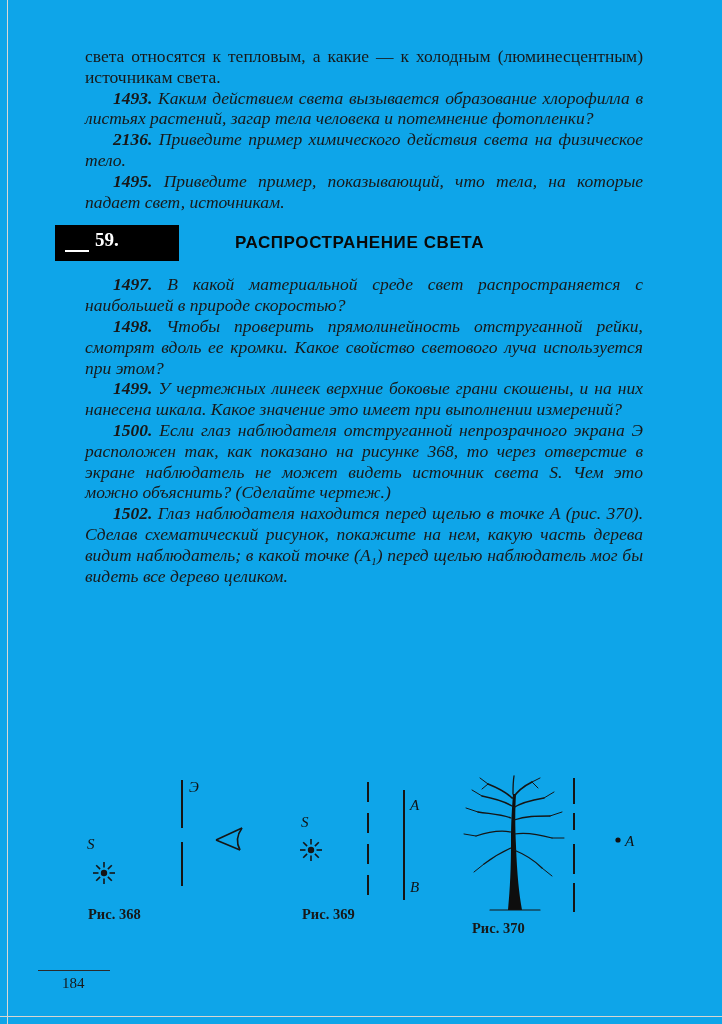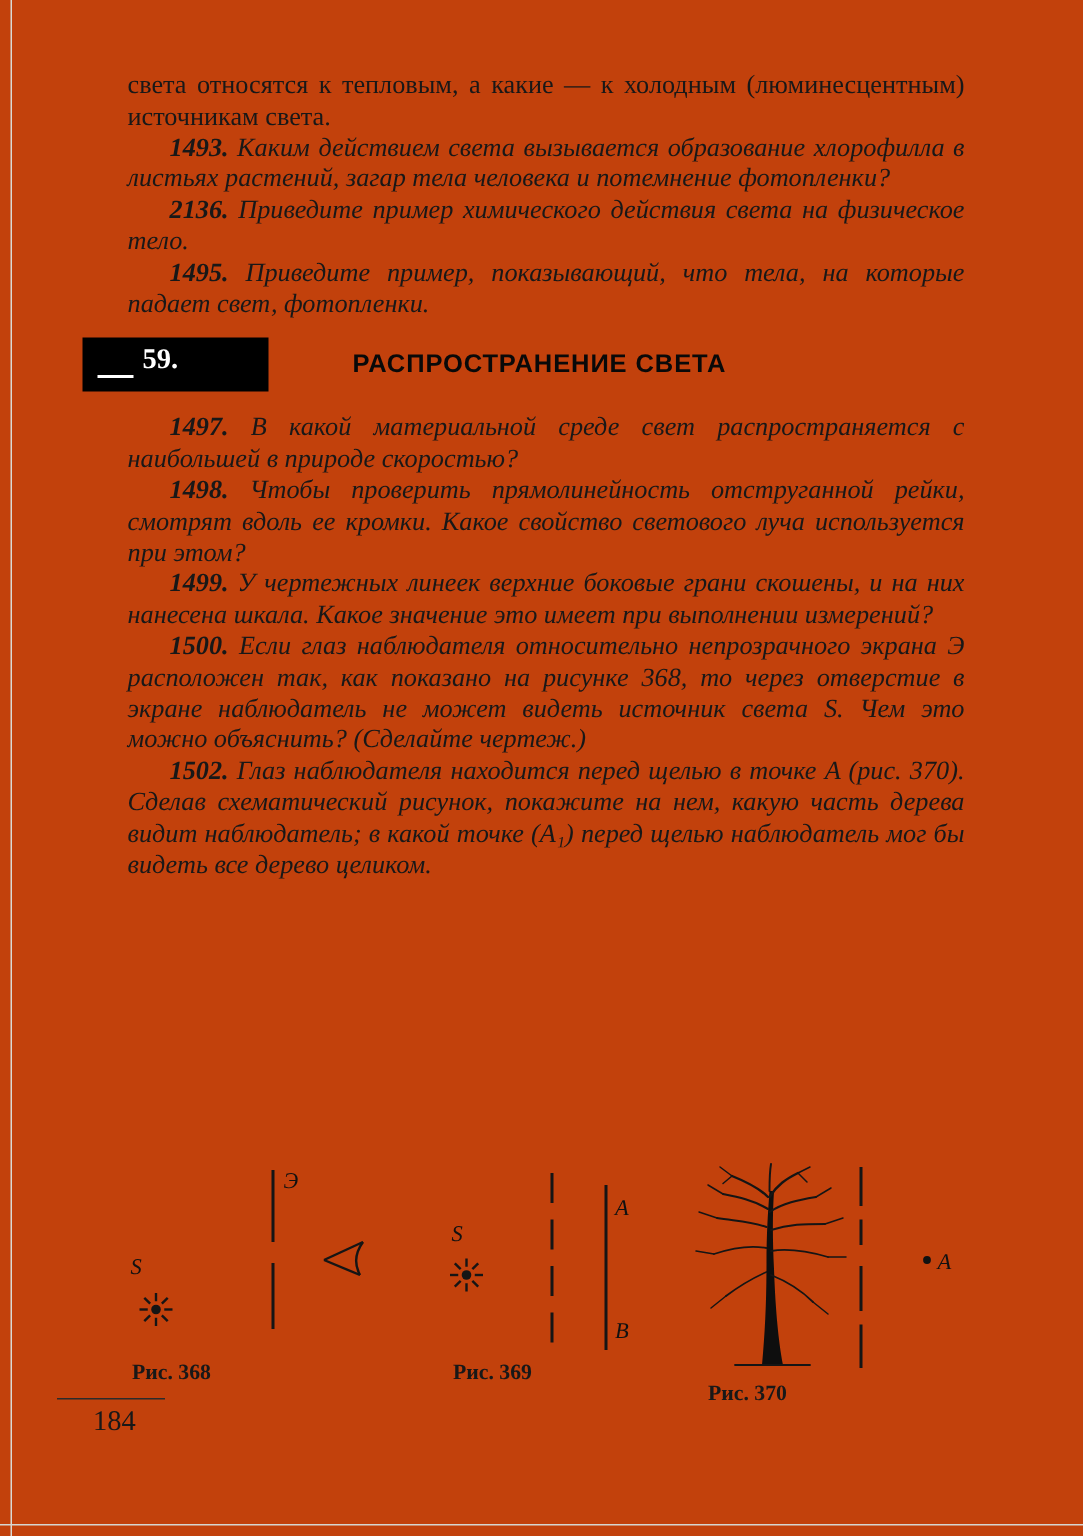--- a/index.html
+++ b/index.html
@@ -1,19 +1,19 @@
 <!DOCTYPE html>
 <html><head>
 <meta charset="utf-8">
 <style>
   * { margin:0; padding:0; box-sizing:border-box; }
   body { background:#888; }
   .page {
     position:relative; width:722px; height:1024px; margin:0 auto;
-    background:#c2410c; overflow:hidden;
+    background:#0ea5e9; overflow:hidden;
     font-family:"Liberation Serif", serif; color:#181818;
   }
   .edge-left  { position:absolute; left:7px; top:0; width:1px; height:100%; background:#d9d9d4; }
   .edge-bottom{ position:absolute; left:0; bottom:7px; width:100%; height:1px; background:#d6d6d1; }
 
   .text-col {
     position:absolute; left:85px; top:46px; width:558px;
     font-size:17.5px; line-height:20.8px; text-align:justify;
   }
   p.intro { text-indent:0; }
@@ -48,50 +48,50 @@
   .fig369 .fig-caption { margin-left:18px; }
   .fig370 .fig-caption { margin-left:22px; }
 
   svg text {
     font-family:"Liberation Serif", serif; font-style:italic;
     font-size:15px; fill:#111;
   }
   .stroke { stroke:#151515; fill:none; }
 
   .page-number {
-    position:absolute; left:38px; top:932px; width:72px;
+    position:absolute; left:38px; top:970px; width:72px;
     border-top:1.5px solid #2b2b2b; padding:4px 0 0 24px;
-    font-size:19px;
+    font-size:15px;
   }
 </style>
 </head>
 <body>
 
 <div class="page">
   <div class="edge-left"></div>
   <div class="edge-bottom"></div>
 
   <div class="text-col">
     <p class="intro">света относятся к тепловым, а какие — к холодным (люминесцентным) источникам света.</p>
 
     <p class="prob"><span class="num">1493.</span> <span>Каким действием света вызывается образование хлорофилла в листьях растений, загар тела человека и потемнение фотопленки?</span></p>
     <p class="prob"><span class="num">2136.</span> <span>Приведите пример химического действия света на физическое тело.</span></p>
-    <p class="prob"><span class="num">1495.</span> <span>Приведите пример, показывающий, что тела, на которые падает свет, фотопленки.</span></p>
+    <p class="prob"><span class="num">1495.</span> <span>Приведите пример, показывающий, что тела, на которые падает свет, источникам.</span></p>
 
     <div class="section-header">
       <div class="section-num-bar">
         <span class="section-num">59.</span>
       </div>
       <span class="section-title">РАСПРОСТРАНЕНИЕ СВЕТА</span>
     </div>
 
     <p class="prob"><span class="num">1497.</span> <span>В какой материальной среде свет распространяется с наибольшей в природе скоростью?</span></p>
     <p class="prob"><span class="num">1498.</span> <span>Чтобы проверить прямолинейность отструганной рейки, смотрят вдоль ее кромки. Какое свойство светового луча используется при этом?</span></p>
     <p class="prob"><span class="num">1499.</span> <span>У чертежных линеек верхние боковые грани скошены, и на них нанесена шкала. Какое значение это имеет при выполнении измерений?</span></p>
-    <p class="prob"><span class="num">1500.</span> <span>Если глаз наблюдателя относительно непрозрачного экрана Э расположен так, как показано на рисунке 368, то через отверстие в экране наблюдатель не может видеть источник света S. Чем это можно объяснить? (Сделайте чертеж.)</span></p>
+    <p class="prob"><span class="num">1500.</span> <span>Если глаз наблюдателя отструганной непрозрачного экрана Э расположен так, как показано на рисунке 368, то через отверстие в экране наблюдатель не может видеть источник света S. Чем это можно объяснить? (Сделайте чертеж.)</span></p>
     <p class="prob"><span class="num">1502.</span> <span>Глаз наблюдателя находится перед щелью в точке A (рис. 370). Сделав схематический рисунок, покажите на нем, какую часть дерева видит наблюдатель; в какой точке (A₁) перед щелью наблюдатель мог бы видеть все дерево целиком.</span></p>
   </div>
 
   <div class="figures">
 
     <div class="figure fig368">
       <svg width="218" height="128" viewBox="0 0 218 128">
         <text x="131" y="18">Э</text>
         <g class="stroke" stroke-width="2">
           <line x1="124" y1="6" x2="124" y2="54"></line>

